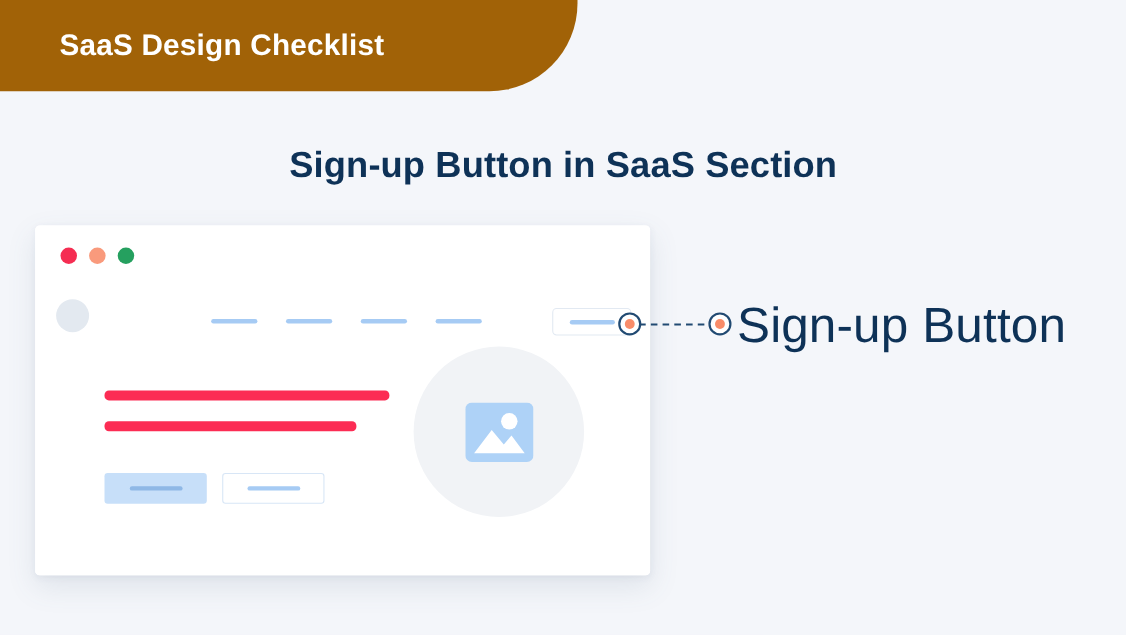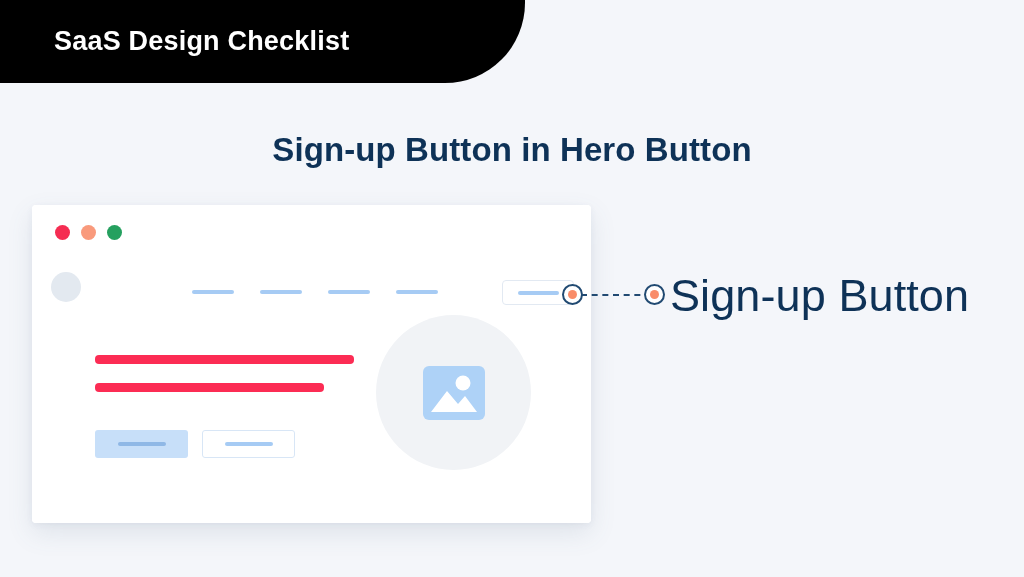--- a/index.html
+++ b/index.html
@@ -6,21 +6,21 @@
   body{
     width:1024px;height:577px;position:relative;overflow:hidden;
     background:#F4F6FA;
     font-family:"Liberation Sans","DejaVu Sans",sans-serif;
     -webkit-font-smoothing:antialiased;
   }
 
   
   .banner{
     position:absolute;left:0;top:0;width:525px;height:83px;
-    background:#000000;
+    background:#a16207;
     border-bottom-right-radius:80px;
   }
   .banner-title{
     position:absolute;left:54px;top:26px;
     color:#FFFFFF;font-size:27px;font-weight:bold;letter-spacing:.2px;
     white-space:nowrap;
   }
 
   
   .page-title{
@@ -118,21 +118,21 @@
     white-space:nowrap;
   }
 </style>
 </head>
 <body>
 
 <div class="banner">
   <div class="banner-title">SaaS Design Checklist</div>
 </div>
 
-<div class="page-title">Sign-up Button in Hero Button</div>
+<div class="page-title">Sign-up Button in SaaS Section</div>
 
 <div class="mockup">
 
   <div class="mockup-chrome">
     <div class="dots">
       <span class="dot red"></span>
       <span class="dot amber"></span>
       <span class="dot green"></span>
     </div>
   </div>

